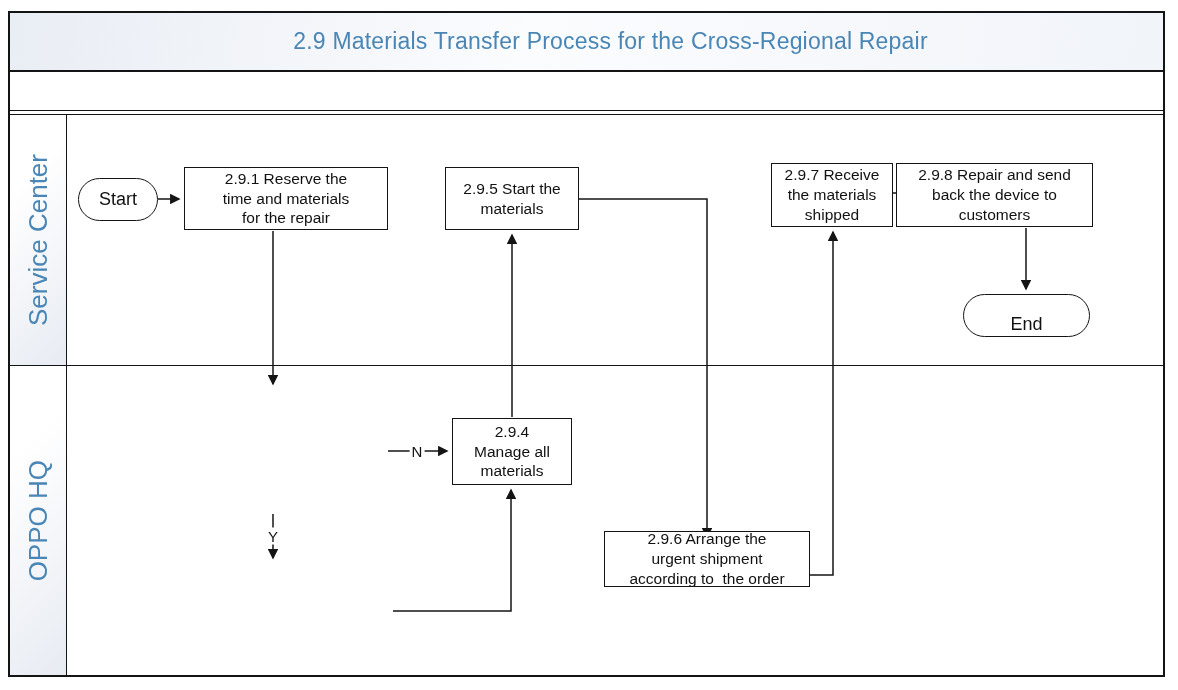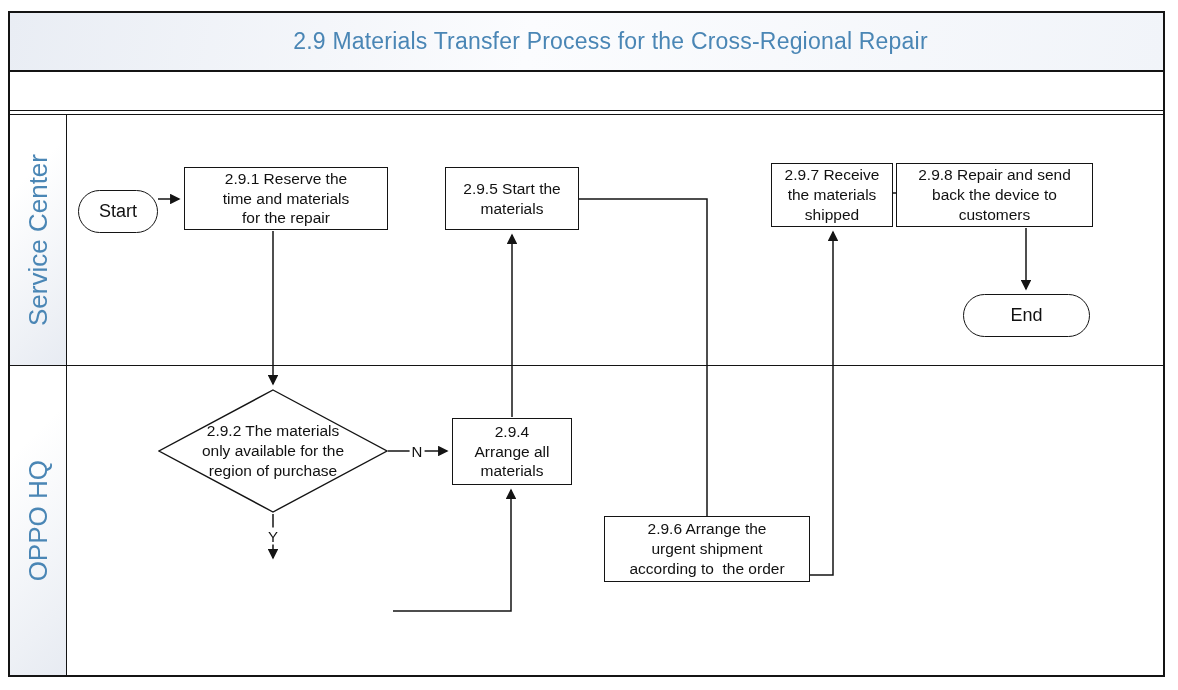--- a/index.html
+++ b/index.html
@@ -164,21 +164,21 @@
       <path d="M273 514 V558" marker-end="url(#arr)"></path>
       <path d="M393 611 H511 V490" marker-end="url(#arr)"></path>
       <path d="M512 417 V235" marker-end="url(#arr)"></path>
       <path d="M579 199 H707 V537" marker-end="url(#arr)"></path>
       <path d="M810 575 H833 V232" marker-end="url(#arr)"></path>
       <path d="M893 193 H923" marker-end="url(#arr)"></path>
       <path d="M1026 228 V289" marker-end="url(#arr)"></path>
     </g>
   </svg>
 
-  <div class="node terminator" style="left:78px; top:178px; width:80px; height:43px;margin-top:12px;">
+  <div class="node terminator" style="left:78px; top:178px; width:80px; height:43px;">
     <span class="lbl">Start</span>
   </div>
 
   <div class="node" style="left:184px; top:167px; width:204px; height:63px;">
     <span class="lbl">2.9.1 Reserve the
 time and materials
 for the repair</span>
   </div>
 
   <div class="node" style="left:445px; top:167px; width:134px; height:63px;">
@@ -191,41 +191,33 @@
 the materials
 shipped</span>
   </div>
 
   <div class="node" style="left:896px; top:163px; width:197px; height:64px;">
     <span class="lbl">2.9.8 Repair and send
 back the device to
 customers</span>
   </div>
 
-  <div class="node terminator" style="left:963px; top:294px; width:127px; height:43px;">
+  <div class="node terminator" style="left:963px; top:294px; width:127px; height:43px;align-items:flex-end;">
     <span class="lbl">End</span>
   </div>
 
-  <div class="node decision" style="left:158px; top:389px; width:230px; height:124px;">
-    <svg width="230" height="124" viewBox="0 0 230 124">
-      <polygon points="115,1 229,62 115,123 1,62" fill="#ffffff" stroke="#141414" stroke-width="1.4"></polygon>
-    </svg>
-    <span class="lbl">2.9.2 The materials
-only available for the
-region of purchase</span>
-  </div>
 
   <div class="node" style="left:452px; top:418px; width:120px; height:67px;">
     <span class="lbl">2.9.4
-Arrange all
+Manage all
 materials</span>
   </div>
 
 
-  <div class="node" style="left:604px; top:516px; width:206px; height:66px;">
+  <div class="node" style="left:604px; top:531px; width:206px; height:56px;">
     <span class="lbl">2.9.6 Arrange the
 urgent shipment
 according to  the order</span>
   </div>
 
   <div class="edge-label" style="left:417px; top:451px;">N</div>
   <div class="edge-label" style="left:273px; top:536px;">Y</div>
 
 </div>
 

